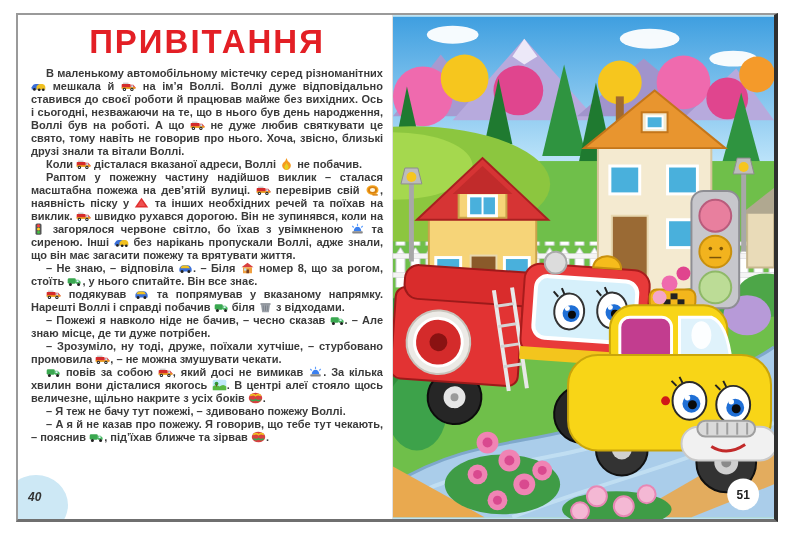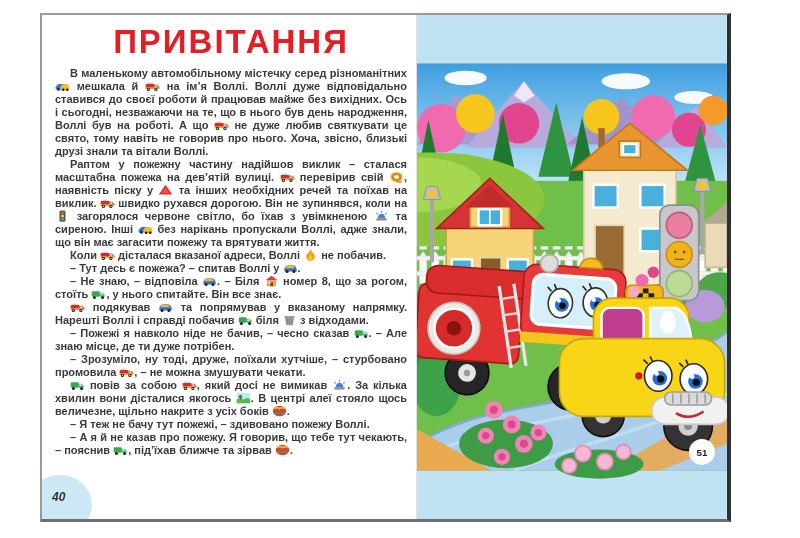--- a/index.html
+++ b/index.html
@@ -1,21 +1,21 @@
 <!DOCTYPE html>
 <html><head>
 <meta charset="utf-8">
 <style>
   html,body{margin:0;padding:0;}
   body{
     width:800px;height:538px;position:relative;background:#ffffff;
     font-family:"Liberation Sans",sans-serif;overflow:hidden;
   }
   .spread{
-    position:absolute;left:40px;top:13px;width:691px;height:509px;
+    position:absolute;left:16px;top:13px;width:762px;height:509px;
     display:flex;background:#fff;box-sizing:border-box;
     border:2px solid #9a9a9a;border-right:4px solid #2f2f2f;border-bottom:3px solid #6f6f6f;
   }
   .left-page{
     width:375px;min-width:375px;position:relative;overflow:hidden;
     padding:6px 9px 0 13px;box-sizing:border-box;background:#fff;
     border-right:1px solid #e0e0e0;
   }
   .right-page{flex:1;position:relative;overflow:hidden;background:#bfe3f2;}
   h1.title{
@@ -68,20 +68,34 @@
               <rect x="3" y="3" width="8" height="2" fill="#cccccc"></rect>
               <rect x="1" y="5" width="13" height="7" rx="1" fill="#d42b2b"></rect>
               <path d="M14 6 h4 l3 4 v2 h-7 z" fill="#e23333"></path>
               <rect x="15" y="7" width="3" height="3" fill="#bfe8f8"></rect>
               <rect x="1" y="10" width="20" height="2" fill="#f0c020"></rect>
               <circle cx="5" cy="13" r="2.4" fill="#222"></circle>
               <circle cx="16" cy="13" r="2.4" fill="#222"></circle>
               <circle cx="5" cy="13" r="1" fill="#eee"></circle>
               <circle cx="16" cy="13" r="1" fill="#eee"></circle>
             </svg></span> не дуже любив святкувати це свято, тому навіть не говорив про нього. Хоча, звісно, близькі друзі знали та вітали Воллі.</p>
+        <p class="para">Коли <span class="inline-icon"><svg viewBox="0 0 22 16">
+              <rect x="3" y="3" width="8" height="2" fill="#cccccc"></rect>
+              <rect x="1" y="5" width="13" height="7" rx="1" fill="#d42b2b"></rect>
+              <path d="M14 6 h4 l3 4 v2 h-7 z" fill="#e23333"></path>
+              <rect x="15" y="7" width="3" height="3" fill="#bfe8f8"></rect>
+              <rect x="1" y="10" width="20" height="2" fill="#f0c020"></rect>
+              <circle cx="5" cy="13" r="2.4" fill="#222"></circle>
+              <circle cx="16" cy="13" r="2.4" fill="#222"></circle>
+              <circle cx="5" cy="13" r="1" fill="#eee"></circle>
+              <circle cx="16" cy="13" r="1" fill="#eee"></circle>
+            </svg></span> дісталася вказаної адреси, Воллі <span class="inline-icon"><svg viewBox="0 0 20 16">
+              <path d="M10 0 q1 4 4 6 q3 3 1 7 q-2 3 -5 3 q-3 0 -5 -3 q-2 -4 1 -7 q3 -2 4 -6 z" fill="#f59a20"></path>
+              <path d="M10 6 q0.5 2 2 3.5 q1.5 2 0.5 4 q-1 2 -2.5 2 q-1.5 0 -2.5 -2 q-1 -2 0.5 -4 q1.5 -1.5 2 -3.5 z" fill="#e8d020"></path>
+            </svg></span> не побачив.</p>
         <p class="para">Раптом у пожежну частину надійшов виклик – сталася масштабна пожежа на дев’ятій вулиці. <span class="inline-icon"><svg viewBox="0 0 22 16">
               <rect x="3" y="3" width="8" height="2" fill="#cccccc"></rect>
               <rect x="1" y="5" width="13" height="7" rx="1" fill="#d42b2b"></rect>
               <path d="M14 6 h4 l3 4 v2 h-7 z" fill="#e23333"></path>
               <rect x="15" y="7" width="3" height="3" fill="#bfe8f8"></rect>
               <rect x="1" y="10" width="20" height="2" fill="#f0c020"></rect>
               <circle cx="5" cy="13" r="2.4" fill="#222"></circle>
               <circle cx="16" cy="13" r="2.4" fill="#222"></circle>
               <circle cx="5" cy="13" r="1" fill="#eee"></circle>
               <circle cx="16" cy="13" r="1" fill="#eee"></circle>
@@ -112,40 +126,20 @@
               <path d="M5 11 a5 6 0 0 1 10 0 z" fill="#3a80f0"></path>
               <rect x="3" y="11" width="14" height="3" rx="1" fill="#888"></rect>
               <path d="M10 1 v3 M3 4 l2 2 M17 4 l-2 2" stroke="#60a0ff" stroke-width="1.5"></path>
             </svg></span> та сиреною. Інші <span class="inline-icon"><svg viewBox="0 0 22 16">
               <path d="M1 10 q2 -5 6 -5 h4 q4 0 5 5 v3 h-15 z" fill="#3a6fd8"></path>
               <path d="M8 9 q2 -4 5 -4 h4 q3 0 4 4 v4 h-13 z" fill="#f0c020"></path>
               <circle cx="5" cy="13" r="2" fill="#222"></circle>
               <circle cx="12" cy="13.5" r="2" fill="#222"></circle>
               <circle cx="18" cy="13.5" r="2" fill="#222"></circle>
             </svg></span> без нарікань пропускали Воллі, адже знали, що він має загасити пожежу та врятувати життя.</p>
-        <p class="para">Коли <span class="inline-icon"><svg viewBox="0 0 22 16">
-              <rect x="3" y="3" width="8" height="2" fill="#cccccc"></rect>
-              <rect x="1" y="5" width="13" height="7" rx="1" fill="#d42b2b"></rect>
-              <path d="M14 6 h4 l3 4 v2 h-7 z" fill="#e23333"></path>
-              <rect x="15" y="7" width="3" height="3" fill="#bfe8f8"></rect>
-              <rect x="1" y="10" width="20" height="2" fill="#f0c020"></rect>
-              <circle cx="5" cy="13" r="2.4" fill="#222"></circle>
-              <circle cx="16" cy="13" r="2.4" fill="#222"></circle>
-              <circle cx="5" cy="13" r="1" fill="#eee"></circle>
-              <circle cx="16" cy="13" r="1" fill="#eee"></circle>
-            </svg></span> дісталася вказаної адреси, Воллі <span class="inline-icon"><svg viewBox="0 0 20 16">
-              <path d="M10 0 q1 4 4 6 q3 3 1 7 q-2 3 -5 3 q-3 0 -5 -3 q-2 -4 1 -7 q3 -2 4 -6 z" fill="#f59a20"></path>
-              <path d="M10 6 q0.5 2 2 3.5 q1.5 2 0.5 4 q-1 2 -2.5 2 q-1.5 0 -2.5 -2 q-1 -2 0.5 -4 q1.5 -1.5 2 -3.5 z" fill="#e8d020"></path>
-            </svg></span> не побачив.</p>
-        <p class="para">– Тут десь є пожежа? – спитав Воллі у <span class="inline-icon"><svg viewBox="0 0 22 16">
-              <path d="M2 9 q2 -5 6 -5 h6 q4 0 6 5 v4 h-18 z" fill="#3a6fd8"></path>
-              <path d="M7 4.5 h6 q3 0 4.5 4 h-14 q1.5 -4 3.5 -4 z" fill="#f0c020"></path>
-              <circle cx="6" cy="13" r="2.2" fill="#222"></circle>
-              <circle cx="16" cy="13" r="2.2" fill="#222"></circle>
-            </svg></span>.</p>
         <p class="para">– Не знаю, – відповіла <span class="inline-icon"><svg viewBox="0 0 22 16">
               <path d="M2 9 q2 -5 6 -5 h6 q4 0 6 5 v4 h-18 z" fill="#3a6fd8"></path>
               <path d="M7 4.5 h6 q3 0 4.5 4 h-14 q1.5 -4 3.5 -4 z" fill="#f0c020"></path>
               <circle cx="6" cy="13" r="2.2" fill="#222"></circle>
               <circle cx="16" cy="13" r="2.2" fill="#222"></circle>
             </svg></span>. – Біля <span class="inline-icon"><svg viewBox="0 0 20 16">
               <path d="M2 7 L10 1 L18 7 z" fill="#d84040"></path>
               <rect x="4" y="7" width="12" height="8" fill="#f0a040"></rect>
               <rect x="8.5" y="10" width="3.5" height="5" fill="#7a4020"></rect>
               <rect x="5.5" y="8.5" width="3" height="3" fill="#bfe8f8"></rect>

